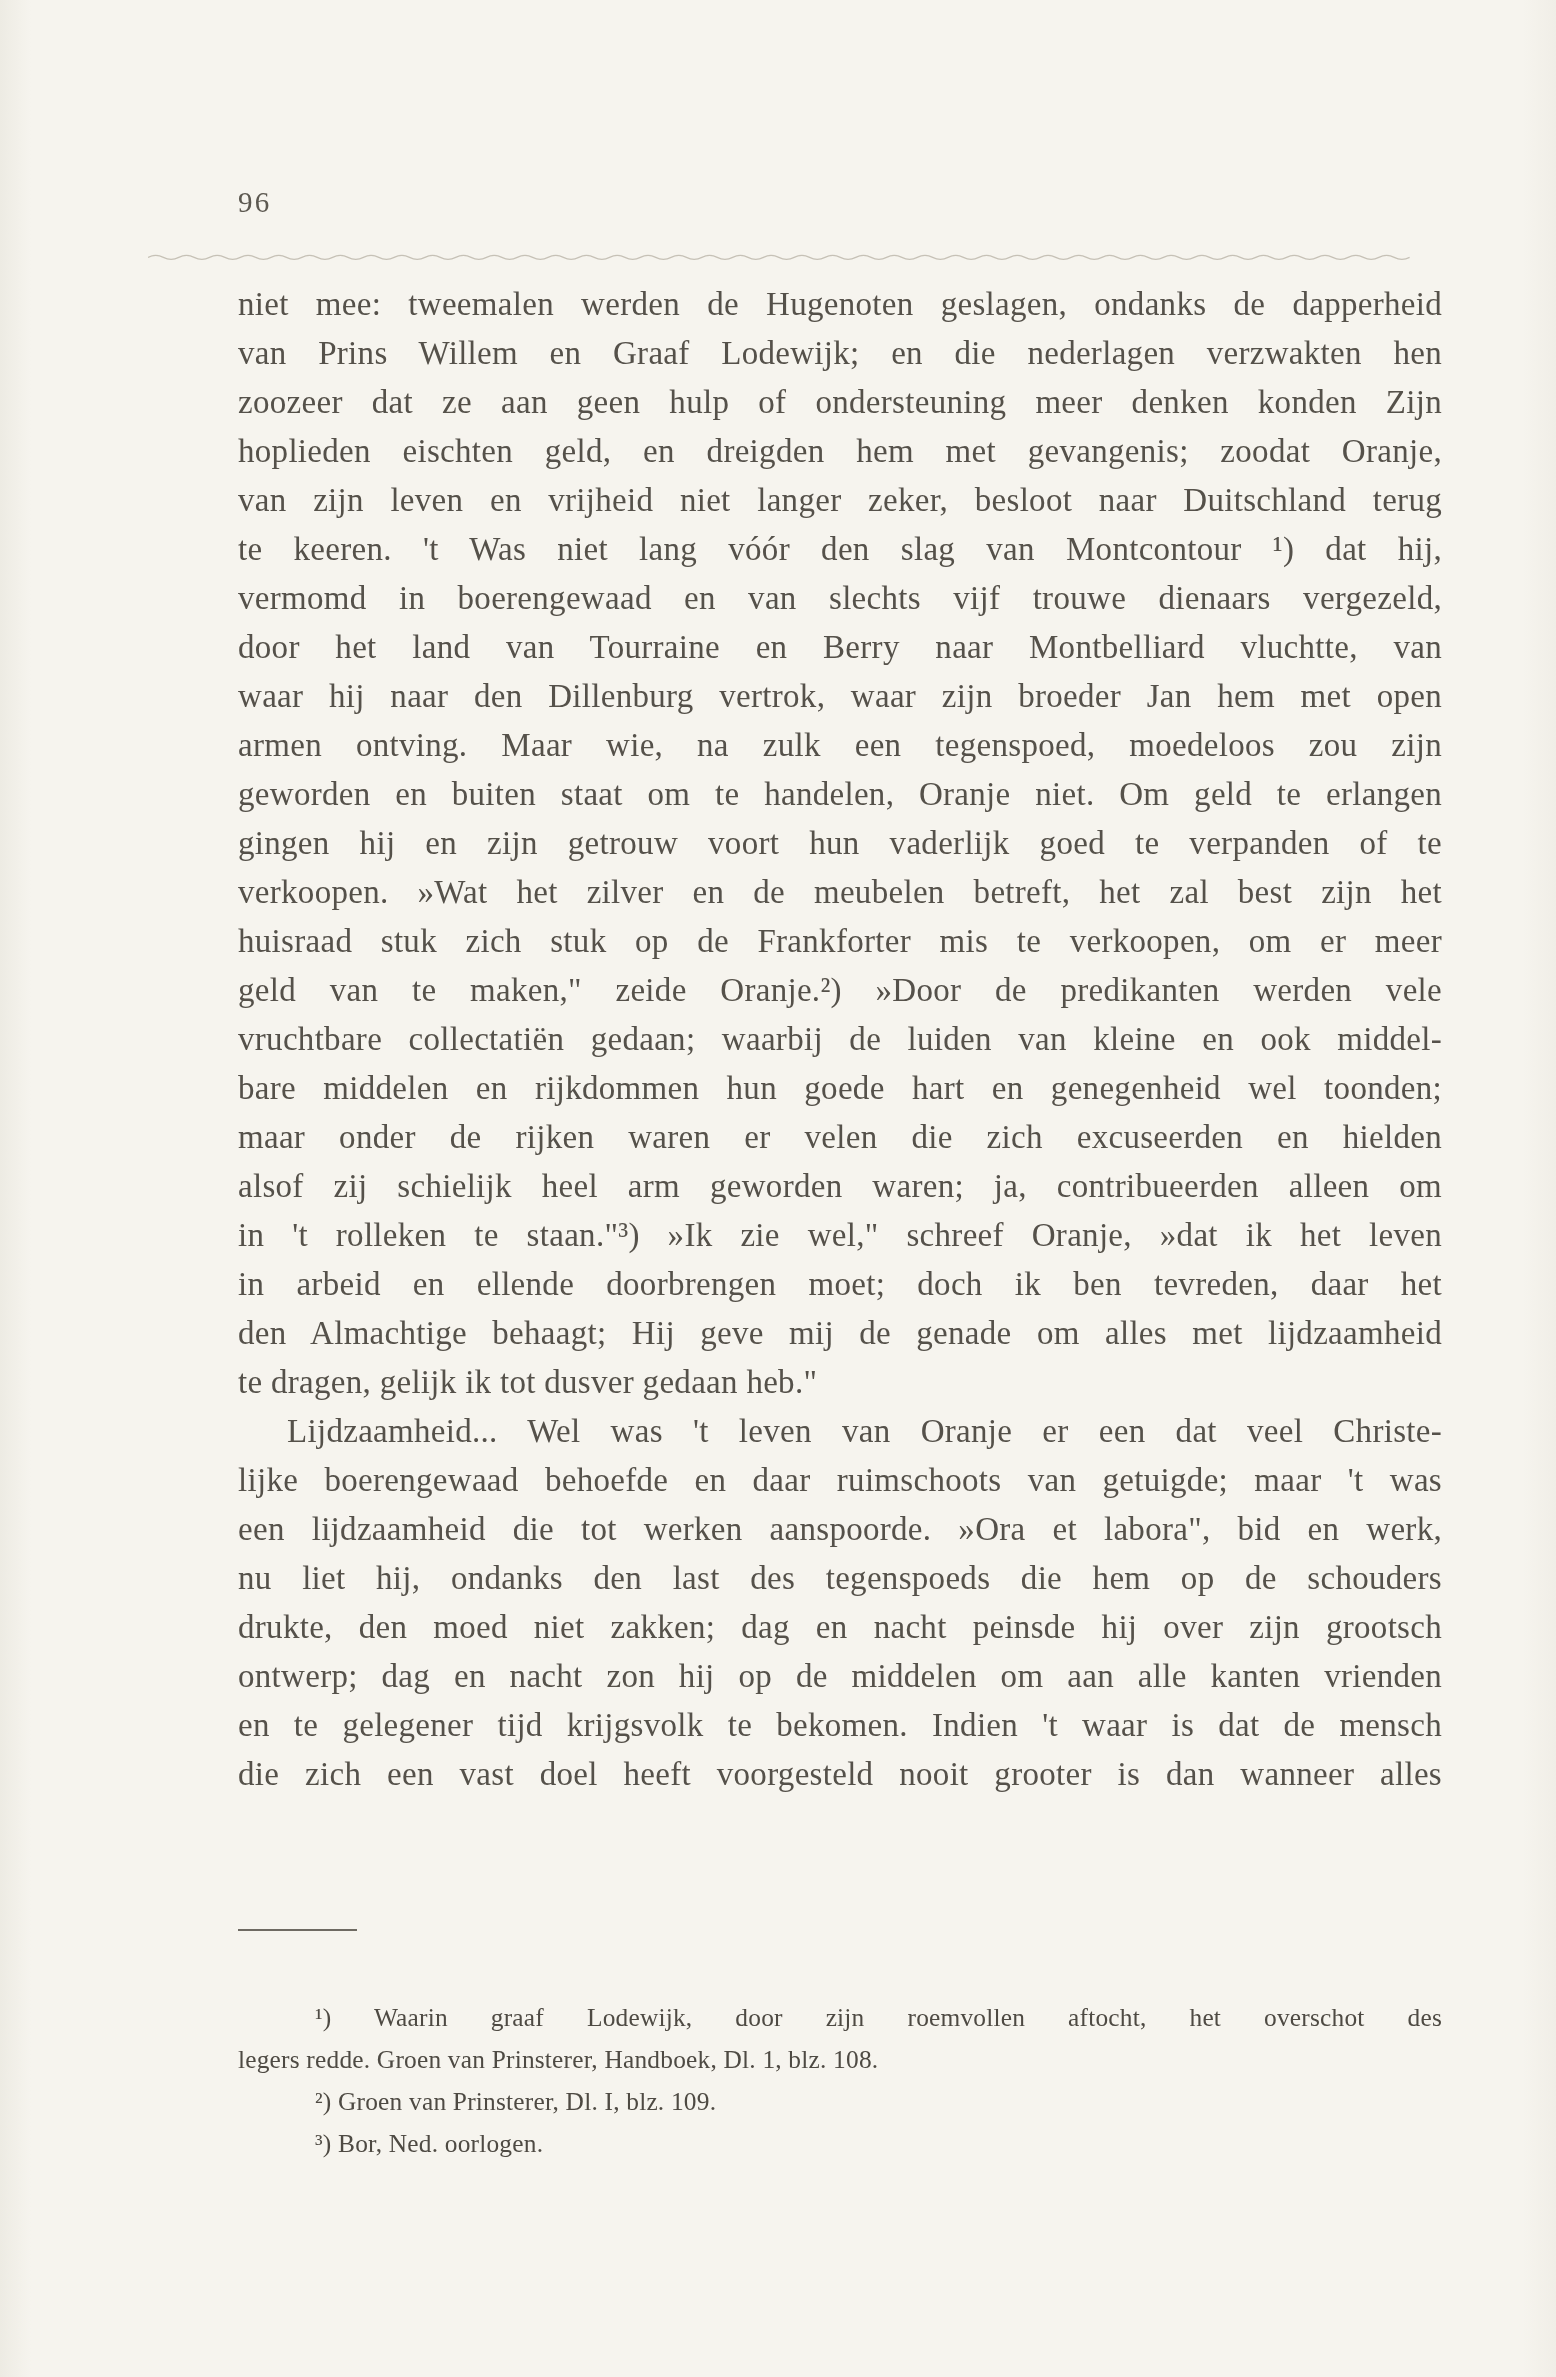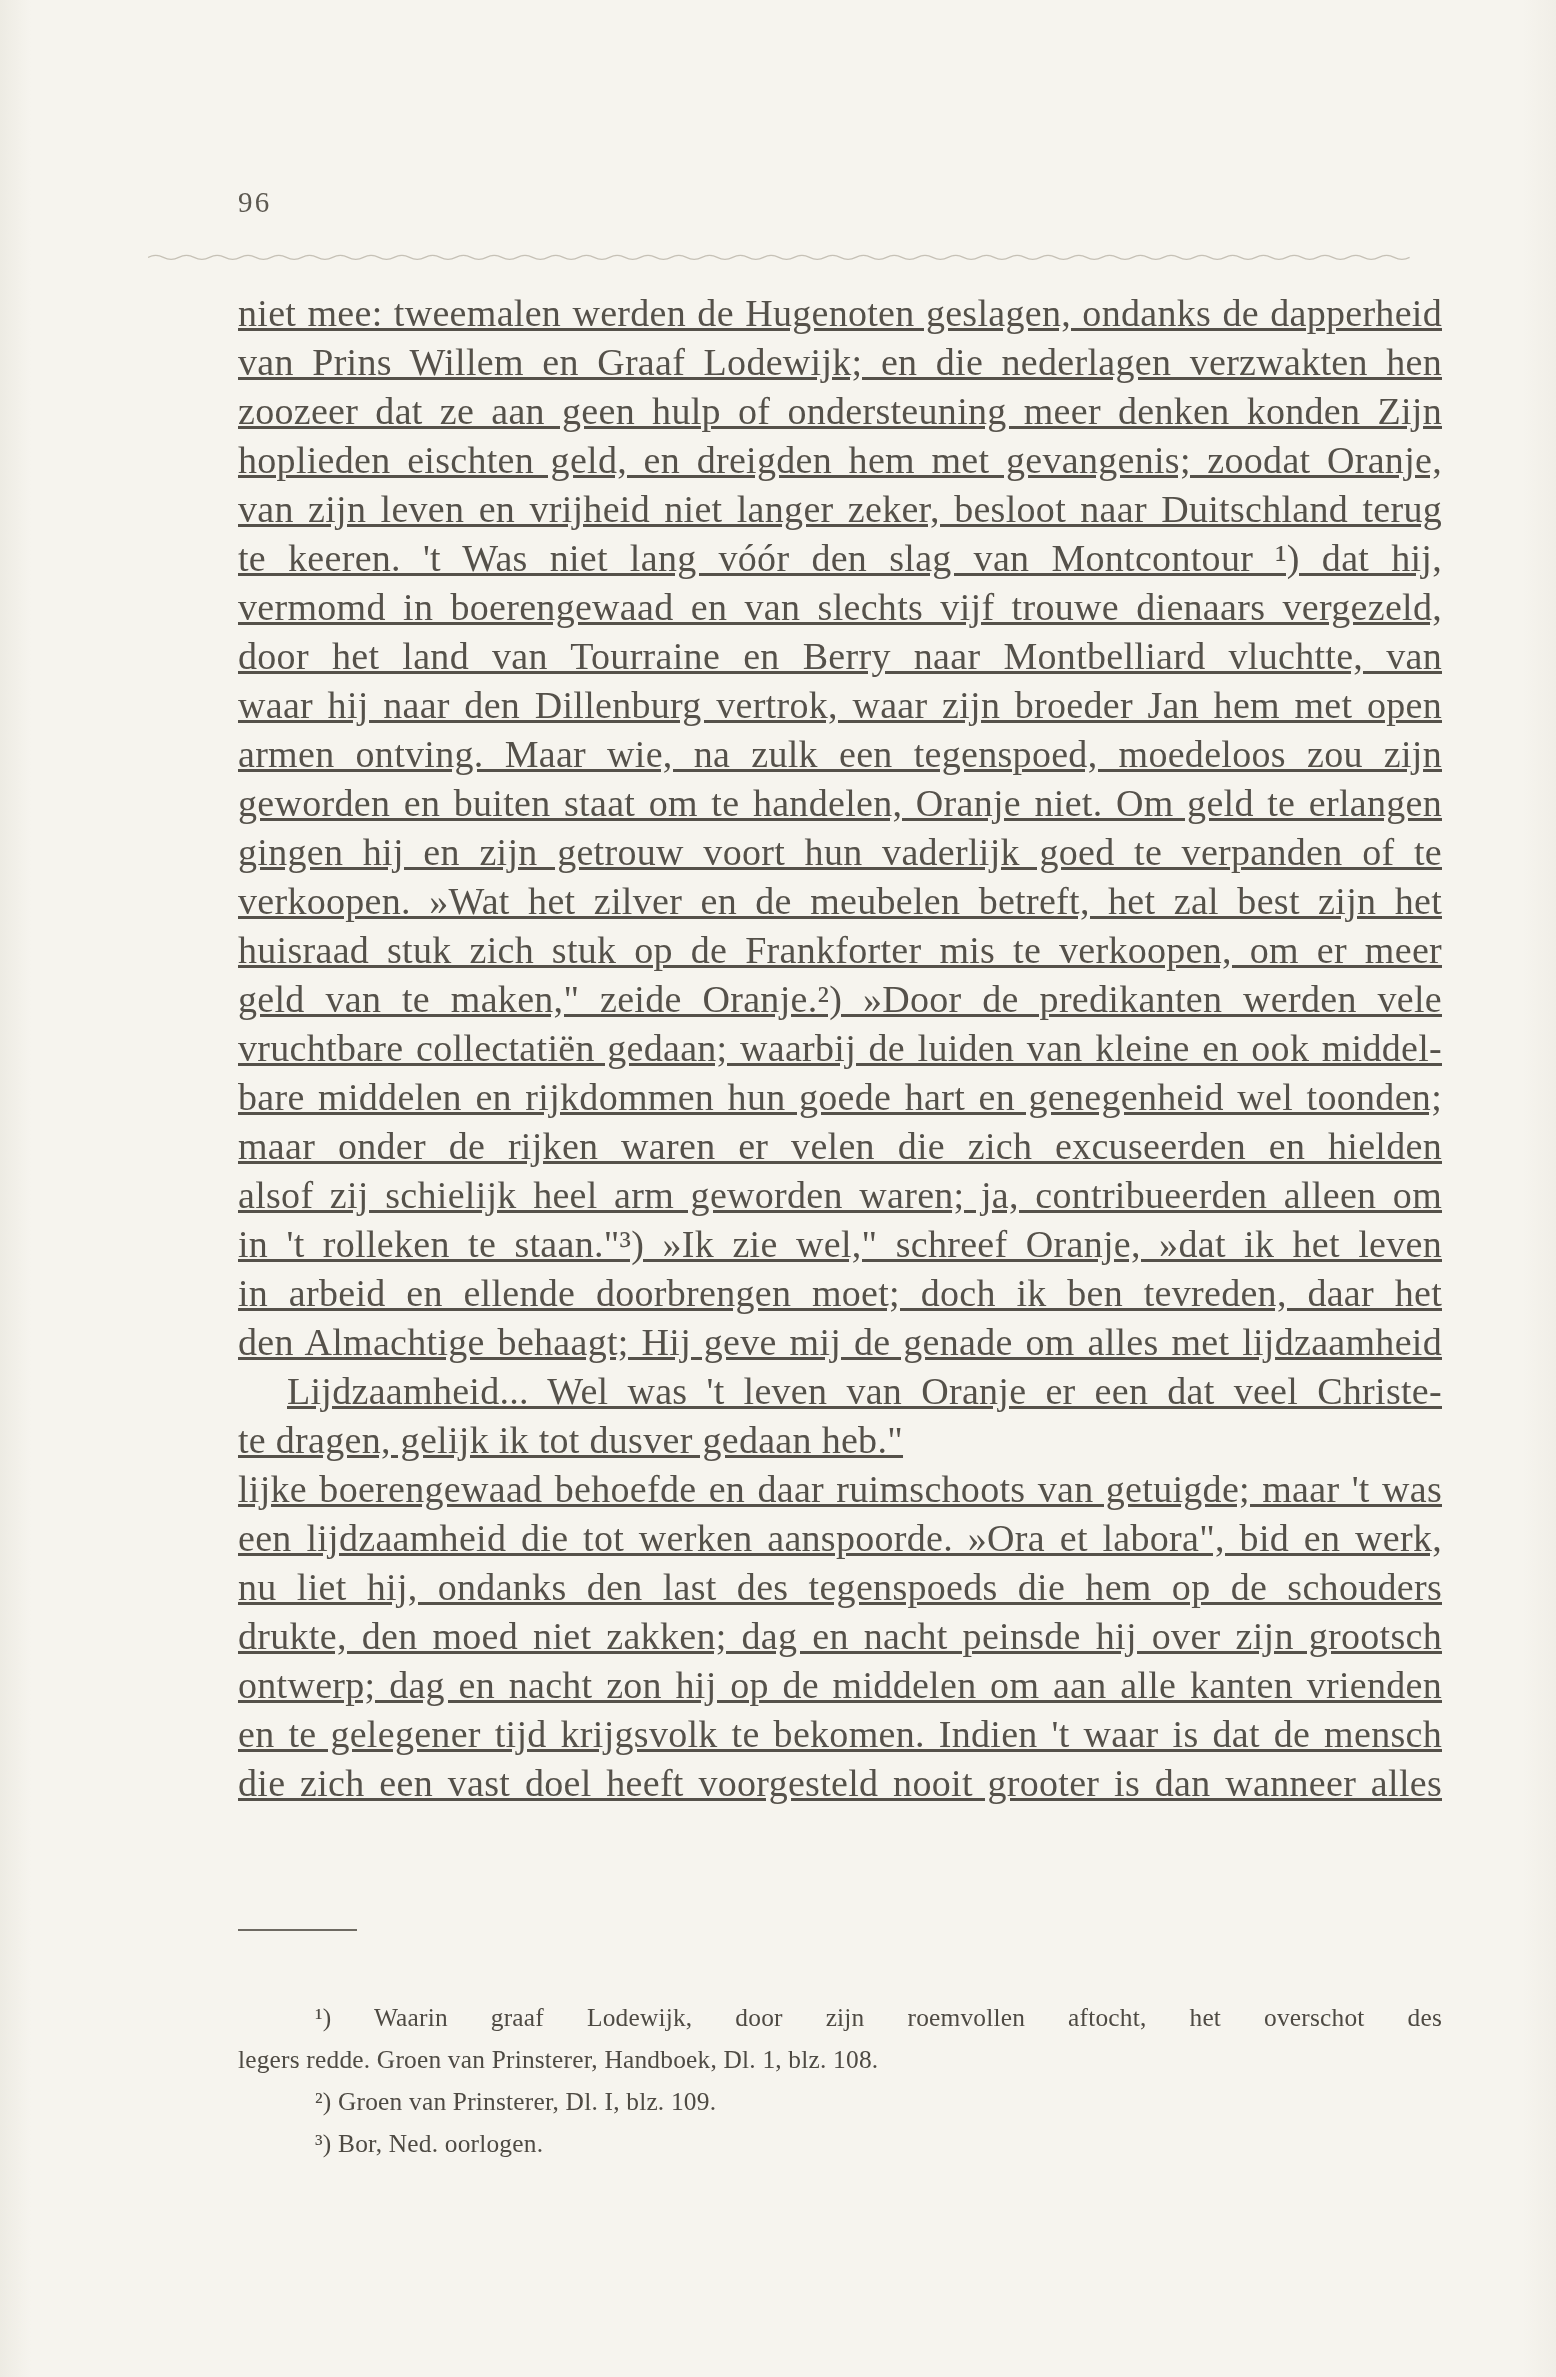--- a/index.html
+++ b/index.html
@@ -26,28 +26,27 @@
   }
 
   .wavy-rule {
     position: absolute;
     top: 252px;
     left: 148px;
   }
 
   .body-text {
     position: absolute;
-    top: 289px;
+    top: 280px;
     left: 238px;
     width: 1204px;
-    font-size: 38px;
+    font-size: 33px;
     line-height: 49px;
     color: #55514a;
     letter-spacing: 0.3px;
-    text-decoration: underline;
   }
 
   .line {
     text-align: justify;
     text-align-last: left;
   }
   .line.just { text-align-last: justify; }
   .body-text .line.indent { text-indent: 49px; }
 
   .footnote-rule {
@@ -98,22 +97,22 @@
       <div class="line just">verkoopen. »Wat het zilver en de meubelen betreft, het zal best zijn het</div>
       <div class="line just">huisraad stuk zich stuk op de Frankforter mis te verkoopen, om er meer</div>
       <div class="line just">geld van te maken," zeide Oranje.²) »Door de predikanten werden vele</div>
       <div class="line just">vruchtbare collectatiën gedaan; waarbij de luiden van kleine en ook middel-</div>
       <div class="line just">bare middelen en rijkdommen hun goede hart en genegenheid wel toonden;</div>
       <div class="line just">maar onder de rijken waren er velen die zich excuseerden en hielden</div>
       <div class="line just">alsof zij schielijk heel arm geworden waren; ja, contribueerden alleen om</div>
       <div class="line just">in 't rolleken te staan."³) »Ik zie wel," schreef Oranje, »dat ik het leven</div>
       <div class="line just">in arbeid en ellende doorbrengen moet; doch ik ben tevreden, daar het</div>
       <div class="line just">den Almachtige behaagt; Hij geve mij de genade om alles met lijdzaamheid</div>
+      <div class="line">te dragen, gelijk ik tot dusver gedaan heb."</div>
       <div class="line just indent">Lijdzaamheid... Wel was 't leven van Oranje er een dat veel Christe-</div>
-      <div class="line">te dragen, gelijk ik tot dusver gedaan heb."</div>
       <div class="line just">lijke boerengewaad behoefde en daar ruimschoots van getuigde; maar 't was</div>
       <div class="line just">een lijdzaamheid die tot werken aanspoorde. »Ora et labora", bid en werk,</div>
       <div class="line just">nu liet hij, ondanks den last des tegenspoeds die hem op de schouders</div>
       <div class="line just">drukte, den moed niet zakken; dag en nacht peinsde hij over zijn grootsch</div>
       <div class="line just">ontwerp; dag en nacht zon hij op de middelen om aan alle kanten vrienden</div>
       <div class="line just">en te gelegener tijd krijgsvolk te bekomen. Indien 't waar is dat de mensch</div>
       <div class="line just">die zich een vast doel heeft voorgesteld nooit grooter is dan wanneer alles</div>
     </div>
 
   <div class="footnote-rule"></div>

